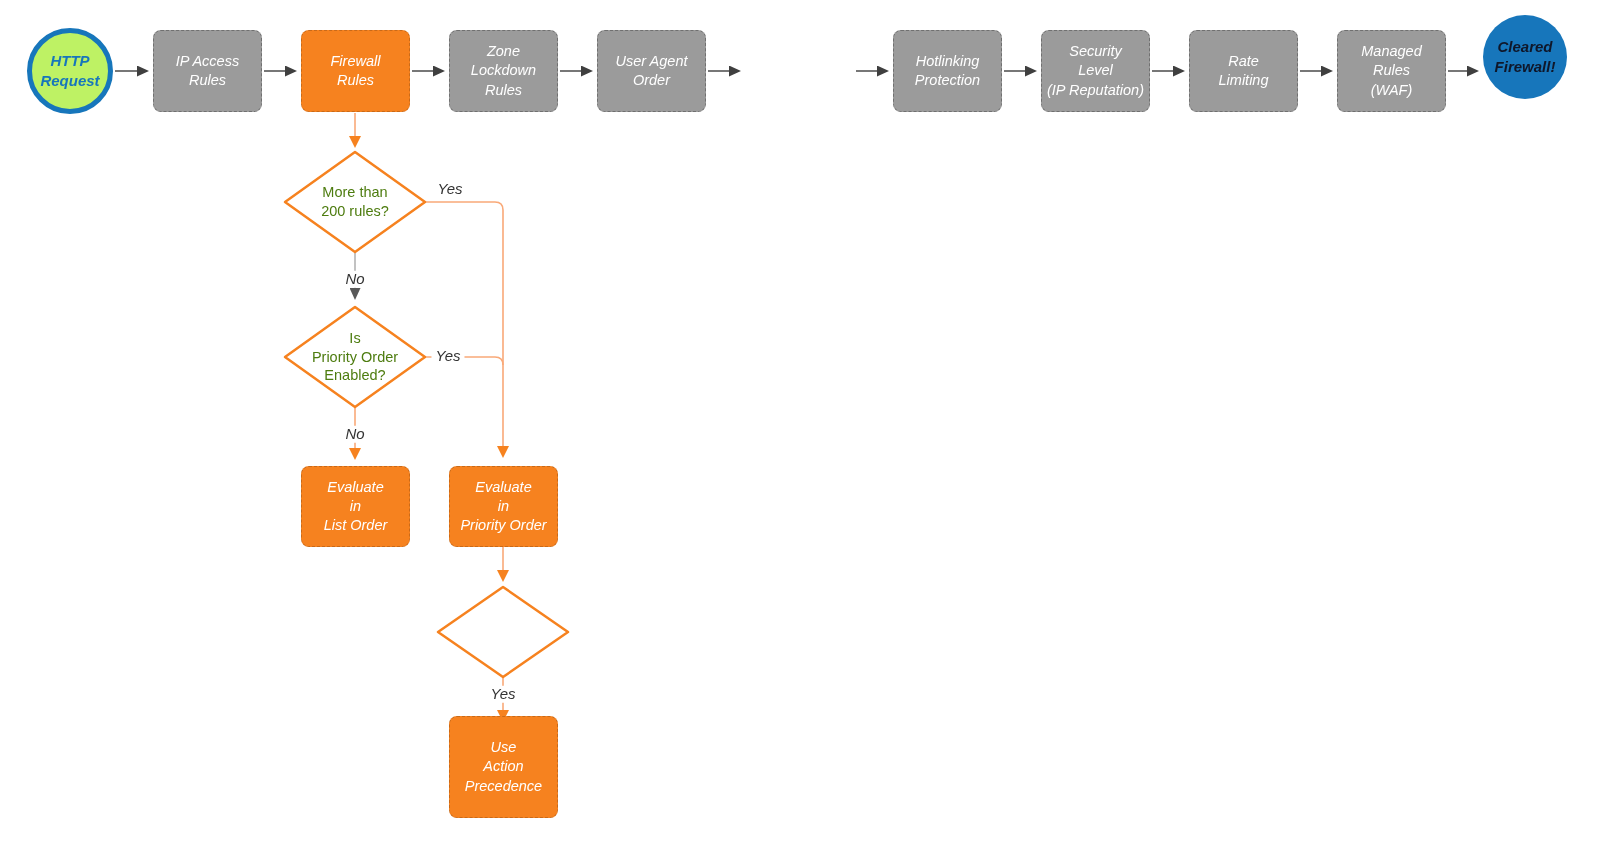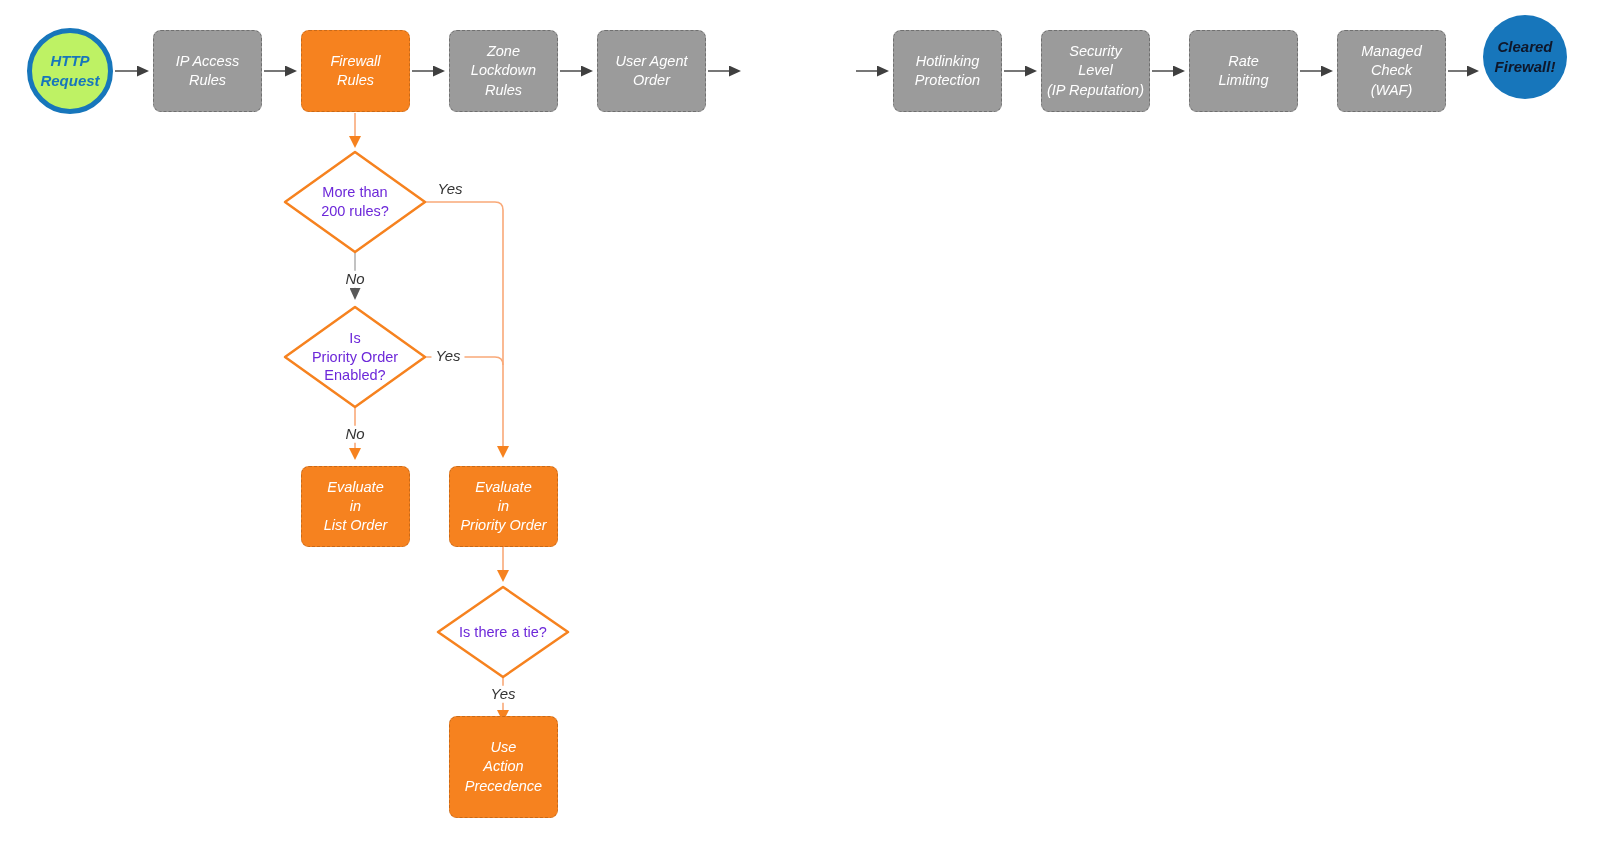--- a/index.html
+++ b/index.html
@@ -58,21 +58,21 @@
     color: #1776BB;
   }
   .end-circle {
     left: 1483px; top: 15px;
     width: 84px; height: 84px;
     background: #1776BB;
     color: #0f172a;
   }
   .diamond-text {
     font-size: 14.5px;
-    color: #6d28d9;
+    color: #4d7c0f;
     line-height: 1.3;
   }
   .edge-label {
     position: absolute;
     transform: translate(-50%, -50%);
     font-style: italic;
     font-size: 15px;
     color: #333333;
     background: #ffffff;
     padding: 0 4px;
@@ -144,29 +144,28 @@
   <div class="node box gray-box" style="left:597px">User Agent
 Order</div>
   <div class="node box gray-box" style="left:893px">Hotlinking
 Protection</div>
   <div class="node box gray-box" style="left:1041px">Security
 Level
 (IP Reputation)</div>
   <div class="node box gray-box" style="left:1189px">Rate
 Limiting</div>
   <div class="node box gray-box" style="left:1337px">Managed
-Check
+Rules
 (WAF)</div>
 
   <div class="node diamond-text" style="left:285px; top:152px; width:140px; height:100px;">More than
 200 rules?</div>
   <div class="node diamond-text" style="left:285px; top:307px; width:140px; height:100px;">Is
 Priority Order
 Enabled?</div>
-  <div class="node diamond-text" style="left:438px; top:587px; width:130px; height:90px;">Is there a tie?</div>
 
   <div class="node box orange-box" style="left:301px; top:466px; height:81px;">Evaluate
 in
 List Order</div>
   <div class="node box orange-box" style="left:449px; top:466px; height:81px;">Evaluate
 in
 Priority Order</div>
   <div class="node box orange-box" style="left:449px; top:716px; height:102px;">Use
 Action
 Precedence</div>

